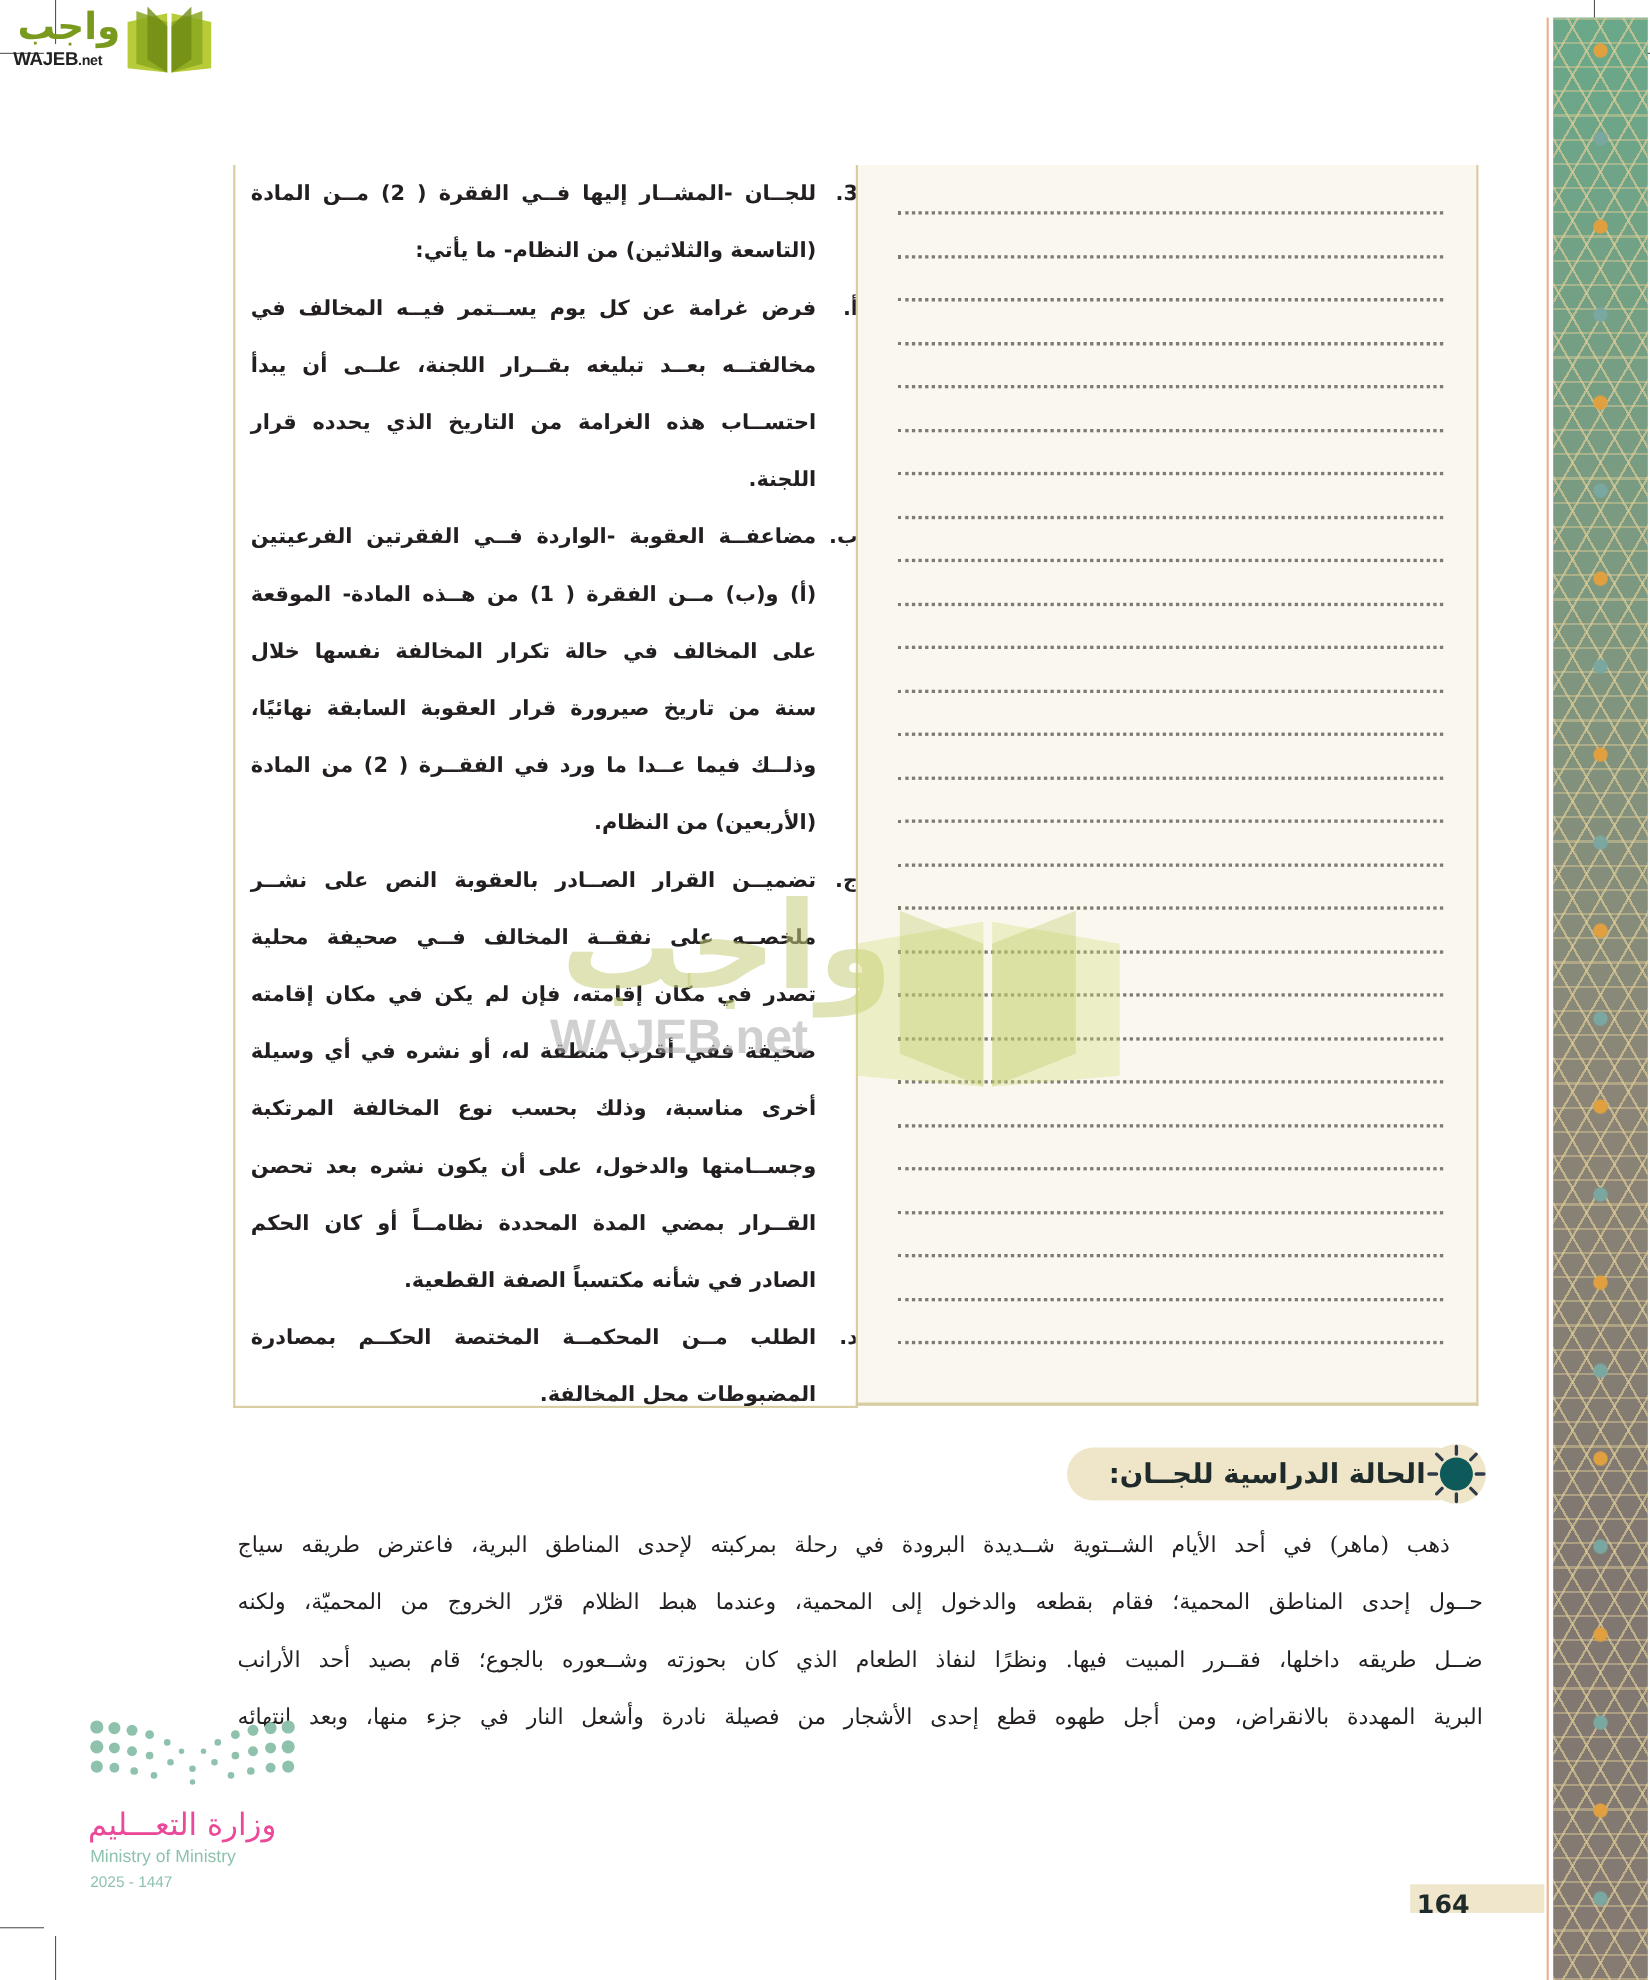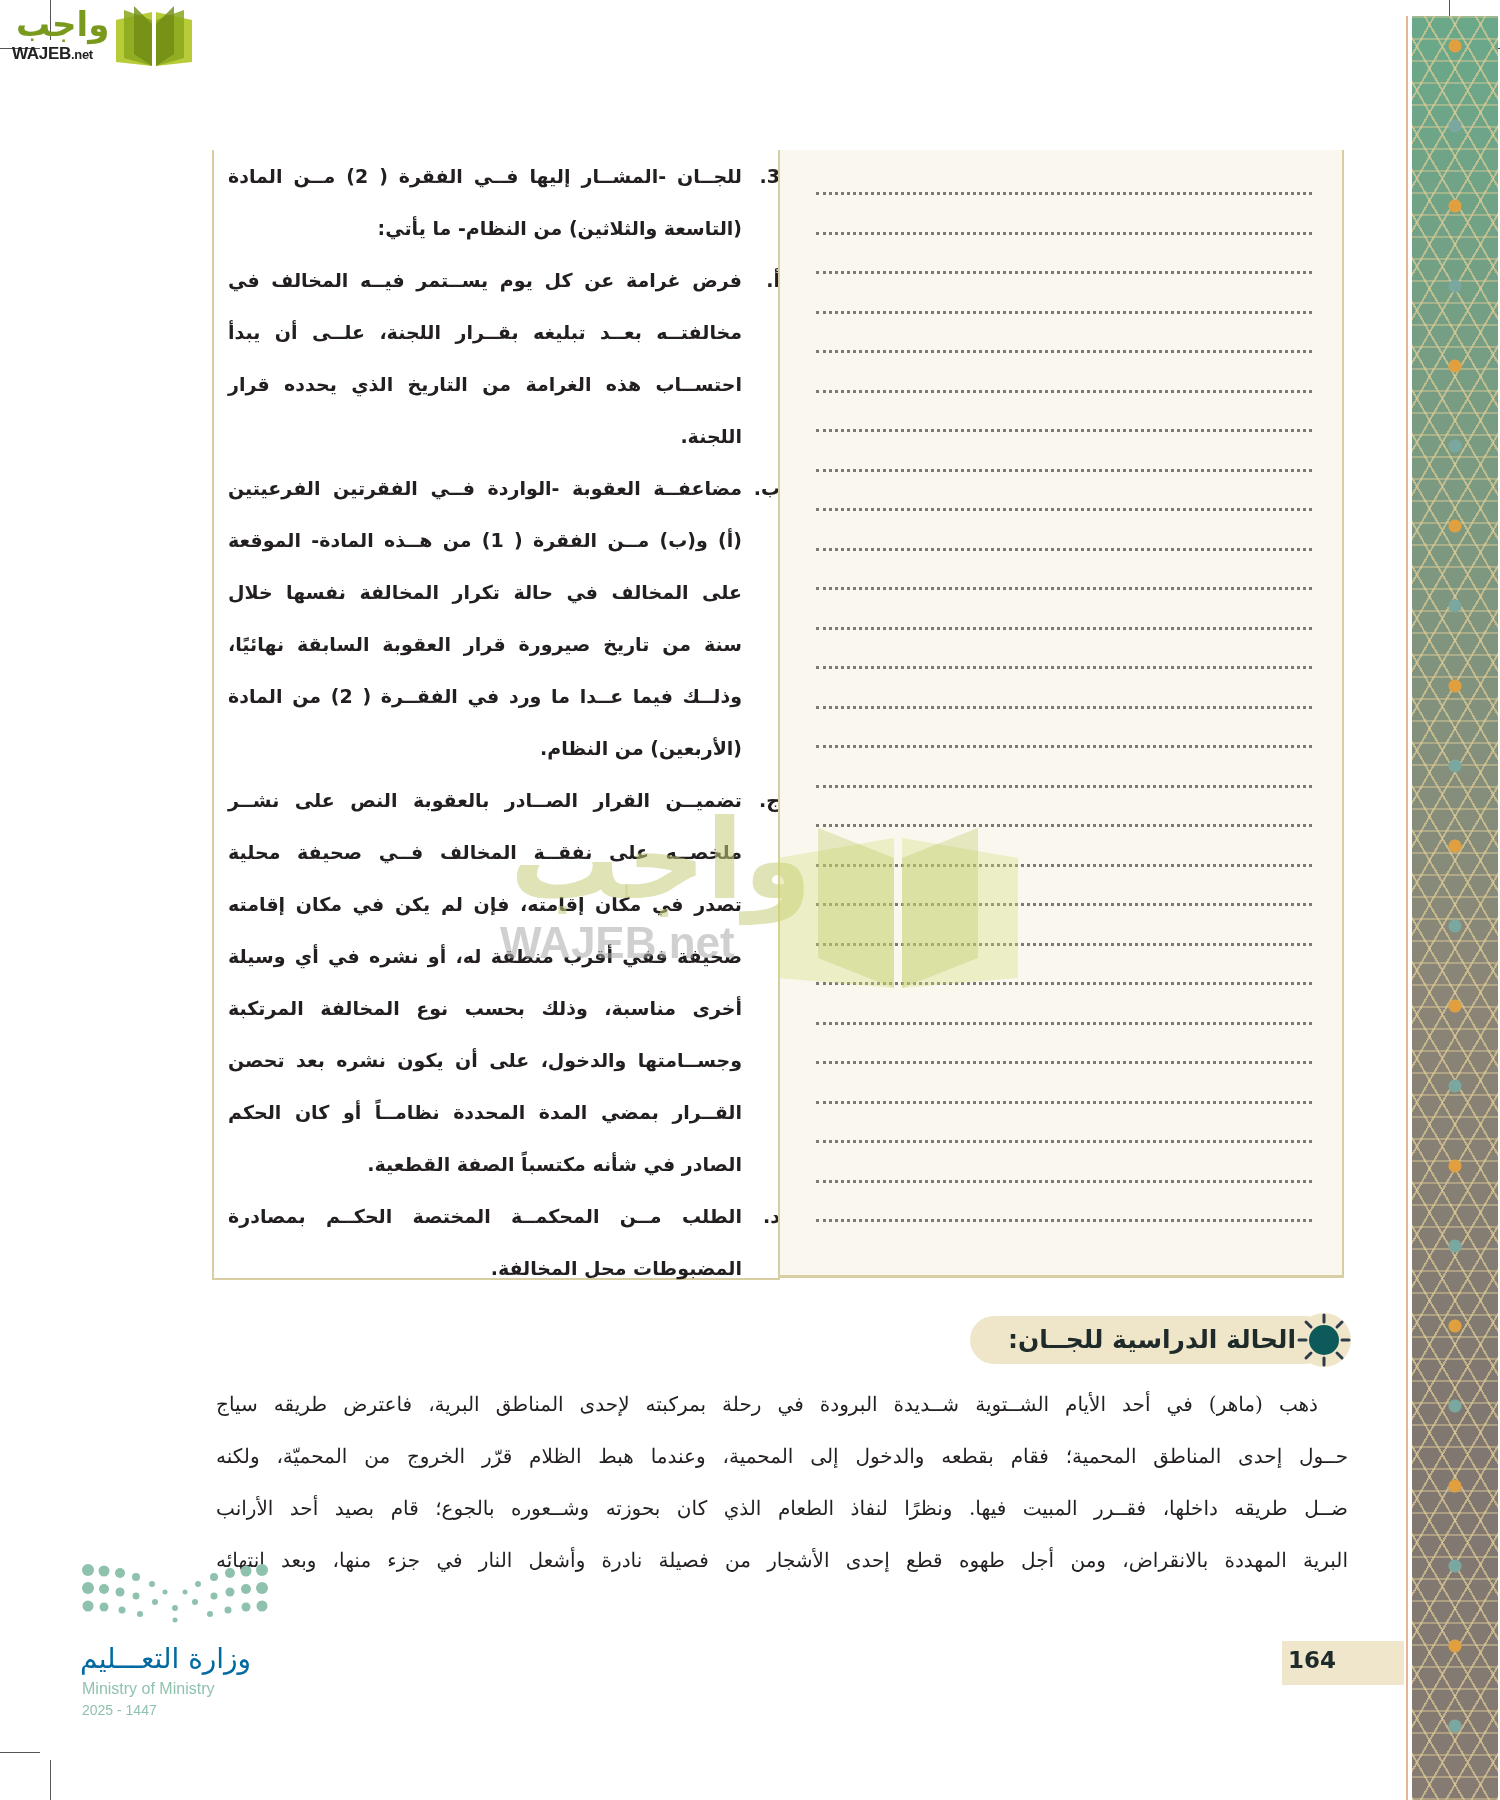--- a/index.html
+++ b/index.html
@@ -42,25 +42,25 @@
   .case-pill{position:absolute;left:0;top:4px;width:360px;height:48px;border-radius:26px;background:#efe6c9;}
   .case-title{position:absolute;right:56px;top:8px;font-family:"DejaVu Sans",sans-serif;font-weight:bold;font-size:25px;color:#1f2a2a;direction:rtl;line-height:40px;white-space:nowrap;}
   .case-icon{position:absolute;right:0;top:0;width:56px;height:56px;}
   
   .case-para{position:absolute;left:216px;top:1378px;width:1132px;direction:rtl;font-family:"DejaVu Serif",serif;font-size:20px;line-height:52px;color:#231f20;}
   .case-para .ln{display:block;white-space:nowrap;text-align:justify;text-align-last:justify;}
   .case-para .ln.first{text-indent:30px;}
   
   .moe-logo{position:absolute;left:80px;top:1562px;width:200px;height:170px;}
   .moe-dots{position:absolute;left:0;top:0;width:190px;height:62px;}
-  .moe-ar{position:absolute;left:0;top:80px;font-family:"DejaVu Sans",sans-serif;font-size:28px;color:#0369a1;direction:rtl;letter-spacing:1px;}
+  .moe-ar{position:absolute;left:0;top:80px;font-family:"DejaVu Sans",sans-serif;font-size:28px;color:#ec4899;direction:rtl;letter-spacing:1px;}
   .moe-en{position:absolute;left:2px;top:118px;font-family:"Liberation Sans",sans-serif;font-size:16px;color:#8fc2ad;}
   .moe-year{position:absolute;left:2px;top:140px;font-family:"Liberation Sans",sans-serif;font-size:14px;color:#8fc2ad;}
   
-  .page-num-box{position:absolute;left:1282px;top:1641px;width:122px;height:44px;background:#efe6cc;}
+  .page-num-box{position:absolute;left:1282px;top:1713px;width:122px;height:26px;background:#efe6cc;}
   .page-num{position:absolute;left:6px;top:6px;font-family:"DejaVu Sans",sans-serif;font-weight:bold;font-size:23px;color:#1f2a2a;}
 </style>
 </head>
 <body>
 
 <div class="crop-v" style="left:50px;top:0;height:40px;"></div>
 <div class="crop-h" style="left:0;top:48px;width:40px;"></div>
 <div class="crop-v" style="left:1449px;top:0;height:32px;"></div>
 <div class="crop-h" style="left:1466px;top:48px;width:34px;"></div>
 <div class="crop-v" style="left:50px;top:1760px;height:40px;"></div>

